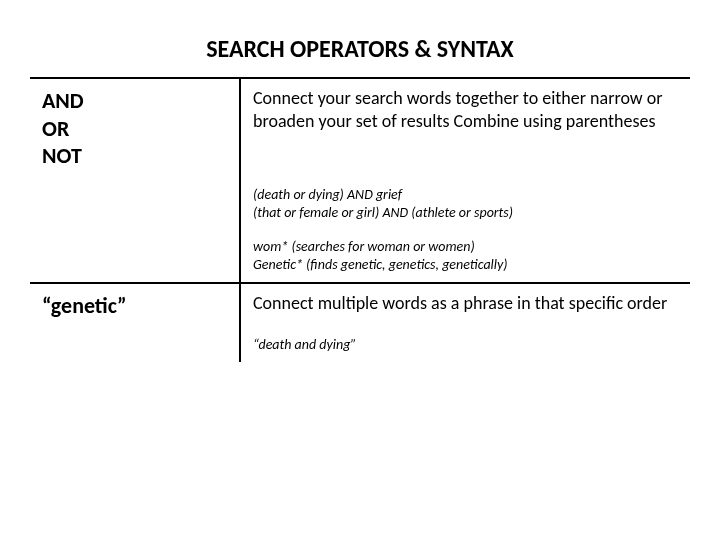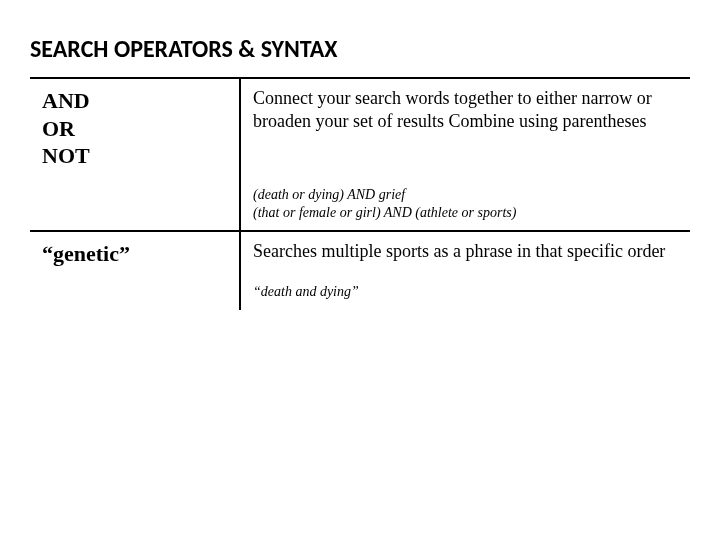--- a/index.html
+++ b/index.html
@@ -5,32 +5,32 @@
   * { box-sizing: border-box; margin: 0; padding: 0; }
   body {
     width: 720px;
     height: 540px;
     background: #fff;
     font-family: Calibri, "Segoe UI", Arial, sans-serif;
     color: #000;
     padding: 34px 30px 20px 30px;
   }
   .title {
+    text-align: center;
     font-weight: 700;
     font-size: 24px;
     margin-bottom: 14px;
   }
   .tbl {
     width: 100%;
     border-collapse: collapse;
   }
   .tbl td {
     vertical-align: top;
     padding: 8px 12px;
-    font-family: Liberation Serif, serif;
   }
   .op-cell {
     width: 210px;
     font-size: 22px;
     font-weight: 700;
     line-height: 1.25;
   }
   .op-cell .line { display: block; }
   .desc-cell {
     font-size: 18px;
@@ -66,26 +66,33 @@
     <td class="desc-cell">Connect your search words together to either narrow or broaden your set of results Combine using parentheses</td>
   </tr>
   <tr class="row-ex">
     <td></td>
     <td class="ex-cell">
       <span class="line">(death or dying) AND grief</span>
       <span class="line">(that or female or girl) AND (athlete or sports)</span>
     </td>
   </tr>
 
+  <tr class="row-ex">
+    <td></td>
+    <td class="ex-cell">
+      <span class="line">wom*  (searches for woman or women)</span>
+      <span class="line">Genetic* (finds genetic, genetics, genetically)</span>
+    </td>
+  </tr>
 
   <tr class="row-top">
     <td class="op-cell">
       <span class="line">“genetic”</span>
     </td>
-    <td class="desc-cell">Searches multiple sports as a phrase in that specific order</td>
+    <td class="desc-cell">Connect multiple words as a phrase in that specific order</td>
   </tr>
   <tr class="row-ex last-ex">
     <td></td>
     <td class="ex-cell">
       <span class="line">“death and dying”</span>
     </td>
   </tr>
 </tbody>
   </table>
 

